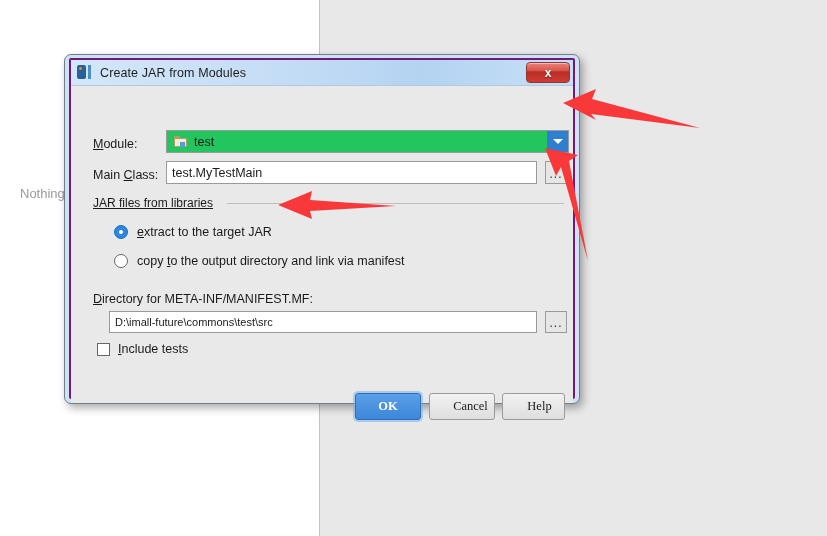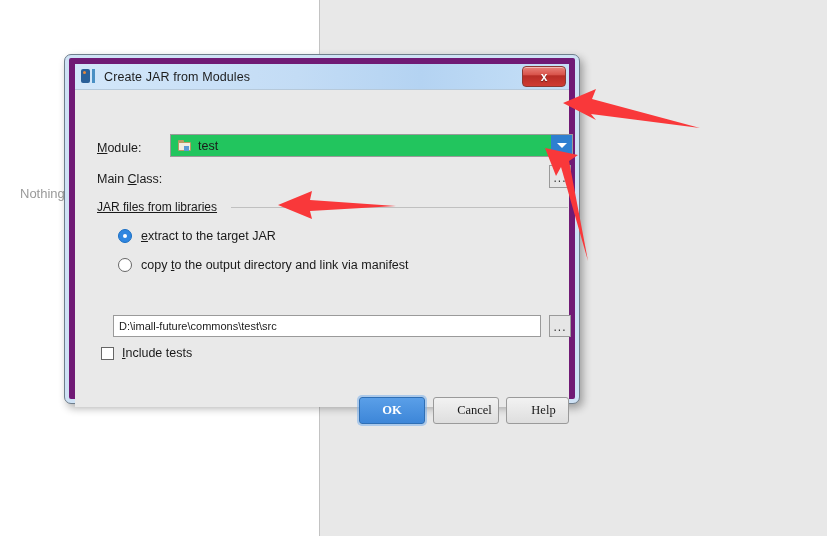--- a/index.html
+++ b/index.html
@@ -59,21 +59,21 @@
     box-shadow: 3px 4px 9px rgba(0,0,0,0.33);
     box-sizing: border-box;
     padding: 0;
   }
   #dialog-inner {
     position: absolute;
     left: 4px;
     top: 3px;
     right: 4px;
     bottom: 4px;
-    border: 6px solid #701a75;
+    border: 2px solid #701a75;
     background: #e9e9e9;
     box-sizing: border-box;
     border-radius: 2px;
   }
 
   
   #titlebar {
     position: relative;
     height: 25px;
     background: linear-gradient(to right, #d3e7fa 0%, #c3dcf5 45%, #b4d3f2 70%, #c6e0f7 100%);
@@ -420,35 +420,39 @@
             <span class="f-blue"></span>
         </div>
         <span id="module-value">test</span>
         <div id="module-arrow">
           <span class="caret"></span>
         </div>
       </div>
 
       <div class="row-label" id="mainclass-label"><span>Main </span><span class="mn">C</span><span>lass:</span></div>
 
+      <div id="mainclass-input">
+        <span>test.MyTestMain</span>
+      </div>
       <div class="dots-button" id="mainclass-browse">...</div>
 
       <div class="row-label" id="group-label">JAR files from libraries</div>
       <div id="group-line"></div>
 
       <div class="radio-row" id="radio-extract">
         <span class="radio-circle on"></span>
         <span class="radio-text"><span class="mn">e</span><span>xtract to the target JAR</span></span>
       </div>
 
       <div class="radio-row" id="radio-copy">
         <span class="radio-circle off"></span>
         <span class="radio-text"><span>copy </span><span class="mn">t</span><span>o the output directory and link via manifest</span></span>
       </div>
 
+      <div class="row-label" id="dir-label"><span class="mn">D</span><span>irectory for META-INF/MANIFEST.MF:</span></div>
 
       <div id="dir-input">
         <span>D:\imall-future\commons\test\src</span>
       </div>
       <div class="dots-button" id="dir-browse">...</div>
 
       <div id="include-tests">
         <span class="cb"></span>
         <span class="cb-label"><span class="mn">I</span><span>nclude tests</span></span>
       </div>

